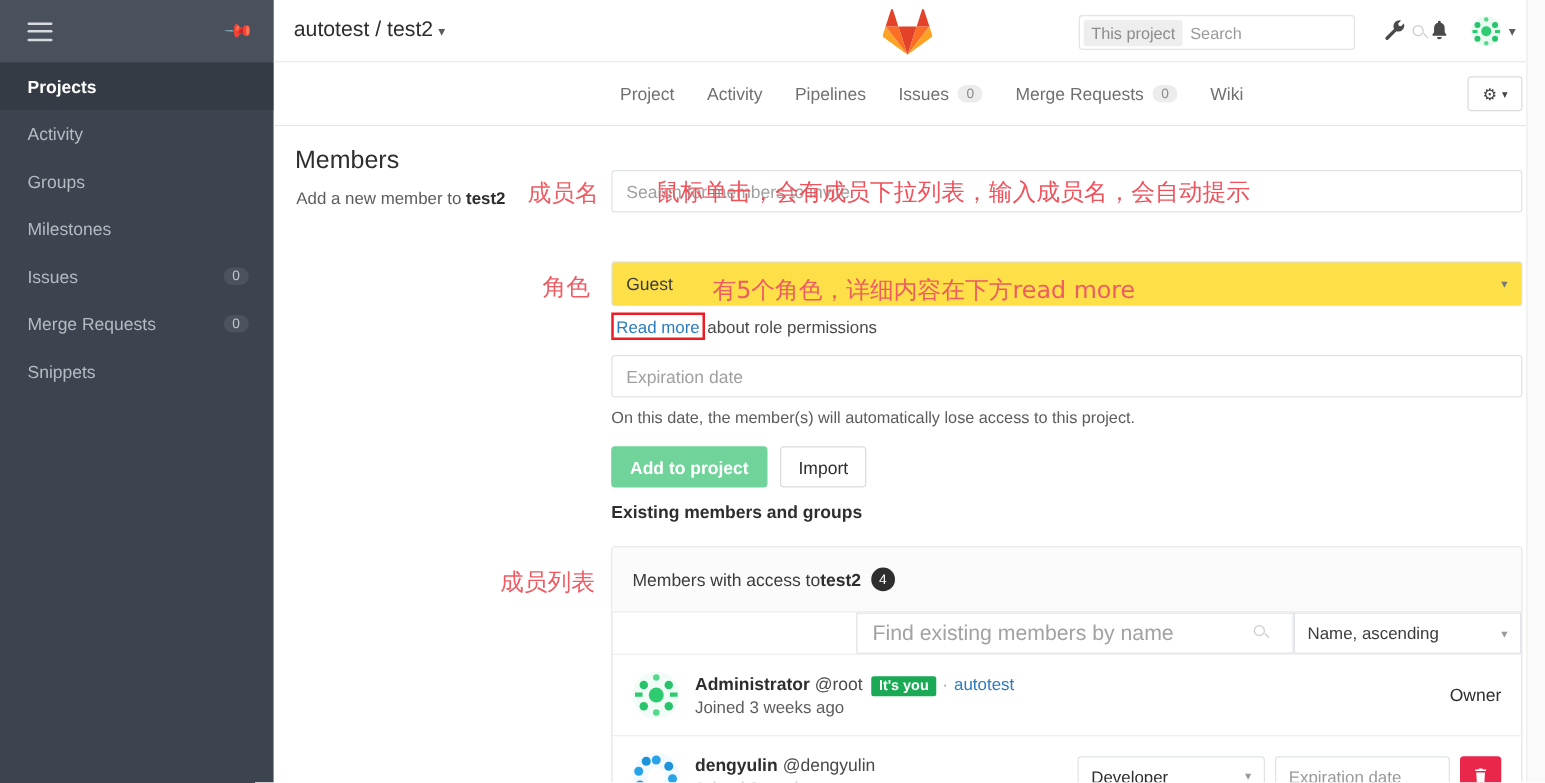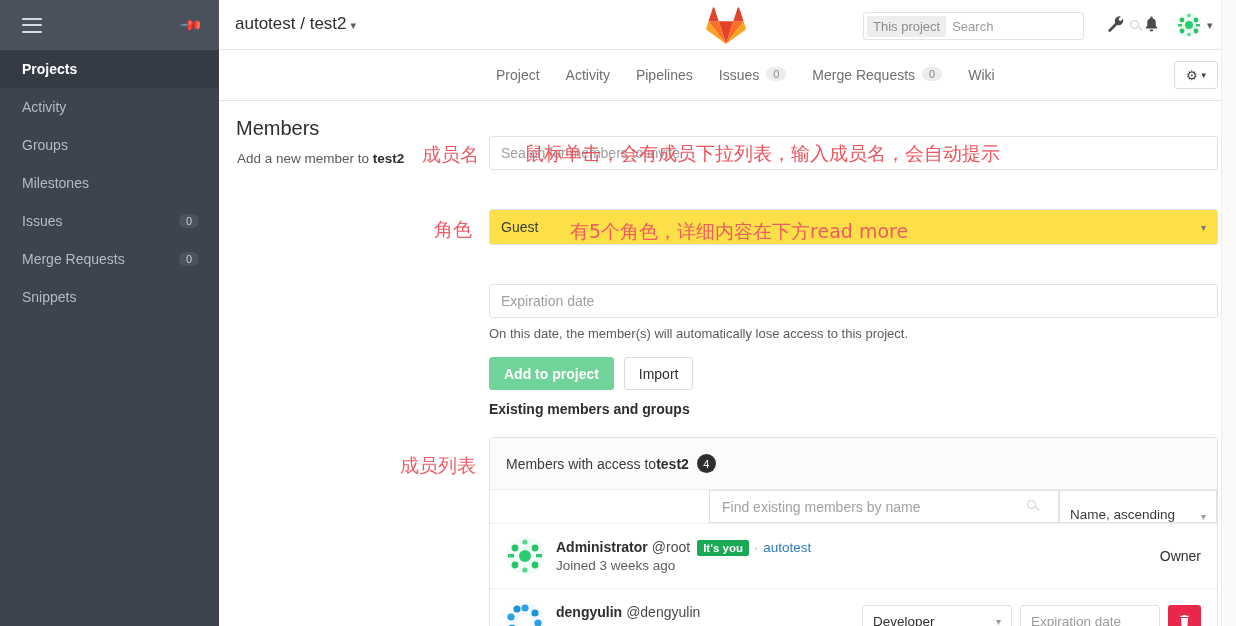--- a/index.html
+++ b/index.html
@@ -91,21 +91,21 @@
   
   #subnav {
     position: absolute; left: 219px; top: 50px;
     width: 1017px; height: 51px;
     background: #fff; border-bottom: 1px solid #e5e5e5;
   }
   #subnav-list {
     position: absolute; left: 277px; top: 0;
     height: 50px; display: flex; align-items: center; gap: 26px;
   }
-  .subnav-item { font-size: 14px; color: #707070; cursor: pointer; display: flex; align-items: flex-start; gap: 7px; white-space: nowrap; }
+  .subnav-item { font-size: 14px; color: #707070; cursor: pointer; display: flex; align-items: center; gap: 7px; white-space: nowrap; }
   .subnav-item .badge {
     background: #ececec; color: #8a8a8a;
     font-size: 11px; border-radius: 9px; padding: 1px 7px;
   }
   #gear-btn {
     position: absolute; right: 18px; top: 11px;
     width: 44px; height: 28px;
     border: 1px solid #dcdcdc; border-radius: 3px;
     background: #fff; display: flex; align-items: center;
     justify-content: center; gap: 4px; cursor: pointer;
@@ -175,25 +175,25 @@
     background: #2e2e2e; color: #fff; font-size: 11px; margin-left: 8px;
   }
   #filter-row {
     position: absolute; right: 0; top: 52px;
     display: flex; align-items: center;
   }
   #find-box {
     width: 350px; height: 33px; border: 1px solid #dfe3e8;
     background: #fff; display: flex; align-items: center; padding: 0 10px;
   }
-  #find-input { border: 0; outline: 0; flex: 1; font-size: 14px; color: #8d8d8d; font-family: "Liberation Sans", sans-serif; }
+  #find-input { border: 0; outline: 0; flex: 1; font-size: 17px; color: #8d8d8d; font-family: "Liberation Sans", sans-serif; }
   #find-input::placeholder { color: #a2a2a2; }
   #sort-select {
-    width: 158px; height: 33px; border: 1px solid #dfe3e8;
-    background: #fff; display: flex; align-items: flex-end;
+    width: 182px; height: 33px; border: 1px solid #dfe3e8;
+    background: #fff; display: flex; align-items: center;
     padding: 0 10px; font-size: 13.5px; color: #3b3b3b; cursor: pointer;
   }
   #sort-select .caret { margin-left: auto; font-size: 10px; color: #9a9a9a; }
 
   .member-row { display: flex; align-items: center; padding: 13px 16px; border-top: 1px solid #f0f0f0; min-height: 64px; position: relative; }
   .member-row:first-of-type { border-top: 0; }
   .mavatar { width: 38px; height: 38px; border-radius: 50%; overflow: hidden; flex: 0 0 38px; margin-right: 12px; }
   .mname { font-size: 14px; color: #2e2e2e; font-weight: bold; }
   .mhandle { font-size: 14px; color: #4a4a4a; font-weight: normal; margin-left: 4px; }
   .badge-you { background: #1aaa55; color: #fff; font-size: 11.5px; padding: 2px 6px; border-radius: 2px; margin-left: 7px; font-weight: bold; }
@@ -361,20 +361,25 @@
     <div class="field-row" style="top:35px;">
       <input class="txtinput" placeholder="Search for members to invite" style="">
     </div>
 
     <div class="field-row" style="top:108px;">
       <div id="role-select">
         <span>Guest</span>
         <span class="caret">▾</span>
       </div>
     </div>
+    <div class="field-row" style="top:149px;">
+      <span id="readmore-wrap">
+        <span id="readmore-link">Read more</span>
+      </span><span id="readmore-tail">about role permissions</span>
+    </div>
 
     <div class="field-row" style="top:183px;">
       <input class="txtinput" placeholder="Expiration date" style="">
     </div>
     <div class="field-row helper" style="top:225px;">On this date, the member(s) will automatically lose access to this project.</div>
 
     <div class="field-row" style="top:256px;">
       <span class="btn" id="add-btn">Add to project</span>
       <span class="btn" id="import-btn">Import</span>
     </div>

